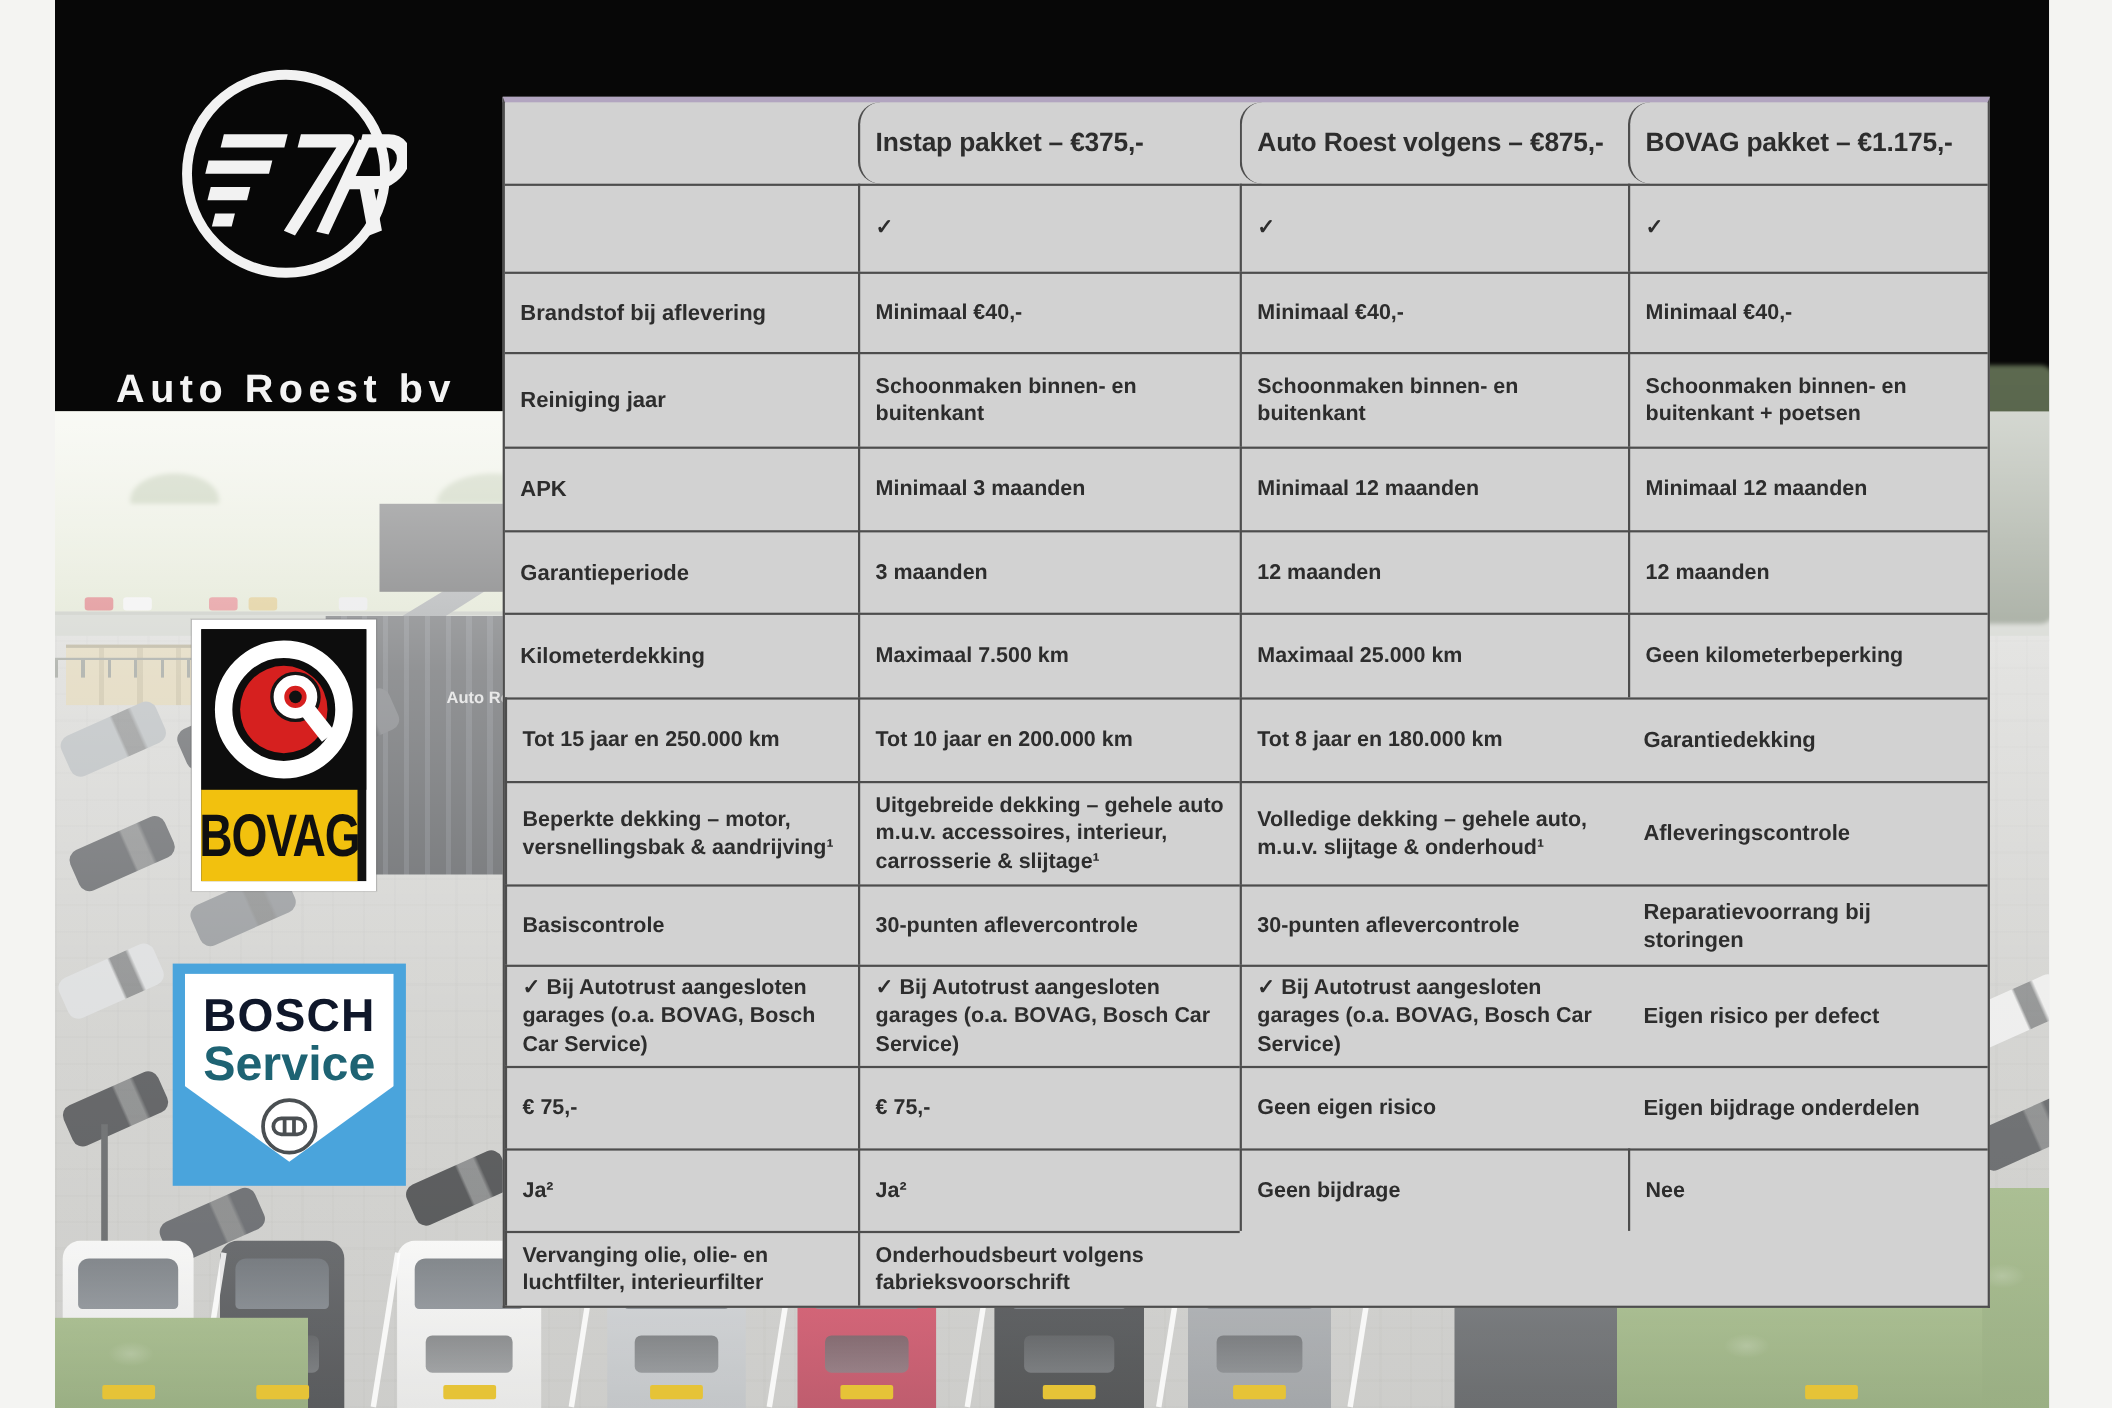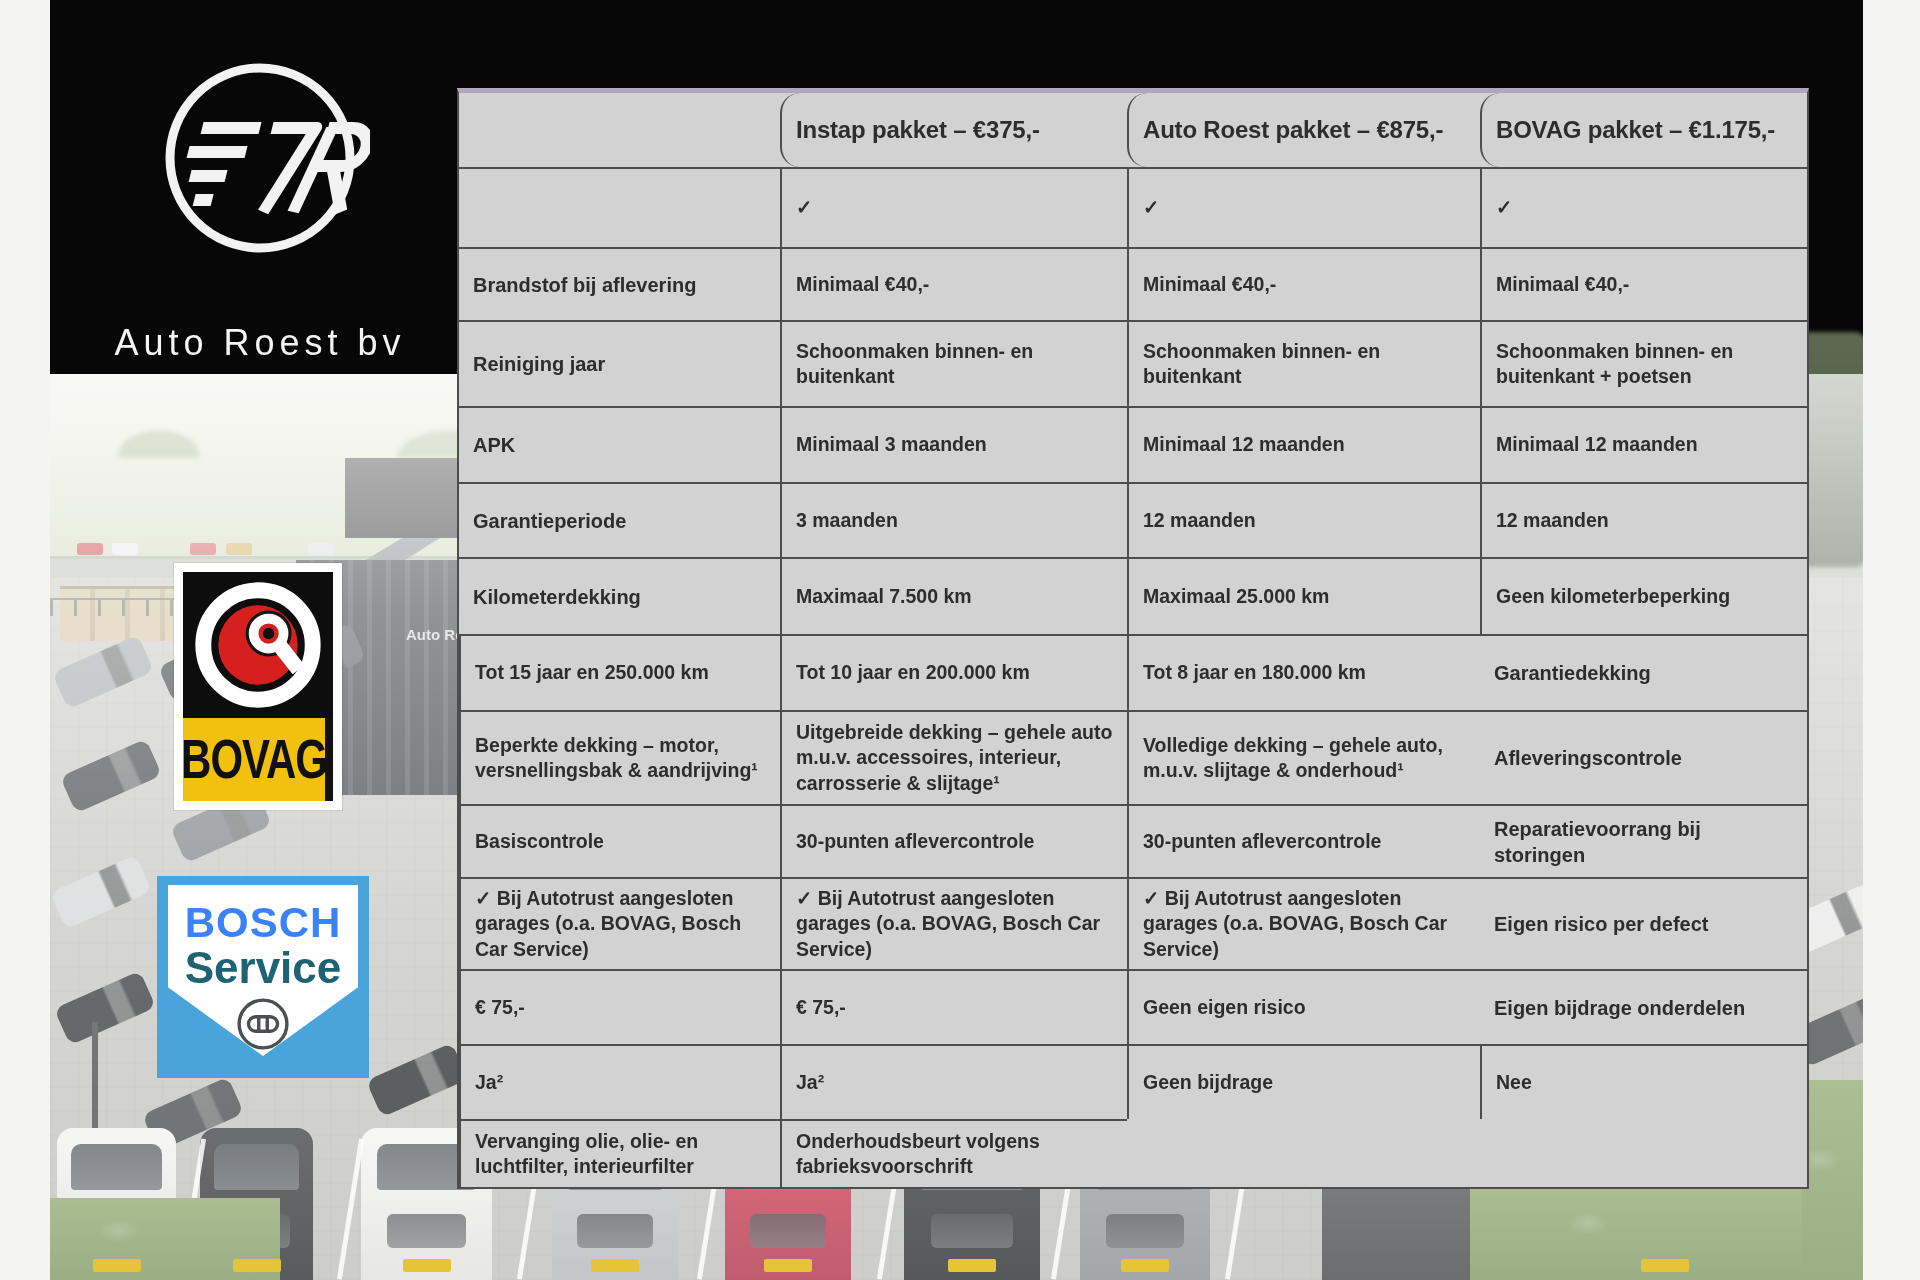--- a/index.html
+++ b/index.html
@@ -57,35 +57,35 @@
        linear-gradient(#83a060,#6e8c4e);}
   .rtrees{position:absolute;left:1742px;top:332px;width:75px;height:235px;filter:blur(2px);
        background:linear-gradient(#5d6a50,#4c5942);border-radius:12px;}
   .fade{position:absolute;left:0;top:374px;width:100%;height:906px;
        background:linear-gradient(rgba(255,255,255,.74), rgba(255,255,255,.5) 26%, rgba(255,255,255,.34) 62%, rgba(255,255,255,.3));}
   .edge{position:absolute;top:0;height:1280px;background:#f4f4f2;z-index:7;}
 
   
   .logo-ar{position:absolute;left:95px;top:30px;width:330px;height:350px;z-index:8;}
   .logo-ar svg{position:absolute;left:55px;top:18px;}
-  .ar-name{position:absolute;left:0;top:292px;width:330px;text-align:center;color:#f4f4f4;
-       font-size:36px;font-weight:400;letter-spacing:5px;white-space:nowrap;}
+  .ar-name{position:absolute;left:0;top:302px;width:330px;text-align:center;color:#f4f4f4;
+       font-size:36px;font-weight:700;letter-spacing:5px;white-space:nowrap;}
   .logo-rdw{position:absolute;left:110px;top:408px;width:300px;height:105px;z-index:8;}
   .rdw-text{position:absolute;left:160px;top:16px;font-family:"Liberation Serif",serif;
        font-size:62px;font-weight:700;color:#141414;letter-spacing:1px;}
   .logo-bovag{position:absolute;left:174px;top:563px;width:150px;height:229px;border:9px solid #ffffff;
        background:#111;z-index:8;box-shadow:0 0 0 1px rgba(0,0,0,.08);}
   .bovag-top{position:absolute;left:0;top:0;width:150px;height:146px;background:#0d0d0d;}
   .bovag-bottom{position:absolute;left:0;top:146px;width:142px;height:83px;background:#f2c10e;
        display:flex;align-items:center;justify-content:center;}
   .bovag-word{font-size:42px;font-weight:900;color:#101010;letter-spacing:-1px;transform:scaleY(1.3);}
   .logo-bosch{position:absolute;left:157px;top:876px;width:212px;height:202px;background:#4aa4dc;z-index:8;}
   .bosch-shield{position:absolute;left:11px;top:9px;width:190px;height:186px;background:#ffffff;
        clip-path:polygon(0 0,100% 0,100% 55%,50% 92%,0 55%);text-align:center;}
-  .bosch-word{margin-top:14px;font-size:42px;font-weight:900;color:#3b82f6;letter-spacing:1px;}
+  .bosch-word{margin-top:14px;font-size:42px;font-weight:900;color:#0f172a;letter-spacing:1px;}
   .bosch-service{margin-top:-4px;font-size:44px;font-weight:700;color:#1e6373;}
 
   
   .pkg-table{position:absolute;left:457px;top:88px;width:1348px;z-index:9;
        background:#d2d2d2;border:2px solid #4d4d4d;border-top:5px solid #b2a5c0;
        display:grid;box-sizing:content-box;
        grid-template-columns:321px 347px 353px 327px;
        grid-template-rows:74px 80px 73px 86px 76px 75px 77px 76px 94px 73px 92px 75px 75px 68px;}
   .cell{display:flex;align-items:center;padding:6px 12px 6px 14px;color:#2d2d2d;line-height:1.3;box-sizing:border-box;}
   .head{font-size:24px;font-weight:700;letter-spacing:-.2px;border-radius:20px;}
@@ -220,21 +220,21 @@
         <rect x="-17" y="-8.5" width="34" height="17" rx="8.5" fill="none" stroke="#4a4f52" stroke-width="4"></rect>
         <line x1="-5" y1="-8.5" x2="-5" y2="8.5" stroke="#4a4f52" stroke-width="4"></line>
         <line x1="5" y1="-8.5" x2="5" y2="8.5" stroke="#4a4f52" stroke-width="4"></line>
       </svg>
     </div>
   </div>
 
   <div class="pkg-table" id="grid">
       <div class="cell head"></div>
       <div class="cell head vline">Instap pakket – €375,-</div>
-      <div class="cell head vline">Auto Roest pakket – €875,-</div>
+      <div class="cell head vline">Auto Roest volgens – €875,-</div>
       <div class="cell head vline">BOVAG pakket – €1.175,-</div>
       <div class="cell lab hline"></div>
       <div class="cell val vline hline">✓</div>
       <div class="cell val vline hline">✓</div>
       <div class="cell val vline hline">✓</div>
       <div class="cell lab hline">Brandstof bij aflevering</div>
       <div class="cell val vline hline">Minimaal €40,-</div>
       <div class="cell val vline hline">Minimaal €40,-</div>
       <div class="cell val vline hline">Minimaal €40,-</div>
       <div class="cell lab hline">Reiniging jaar</div>

